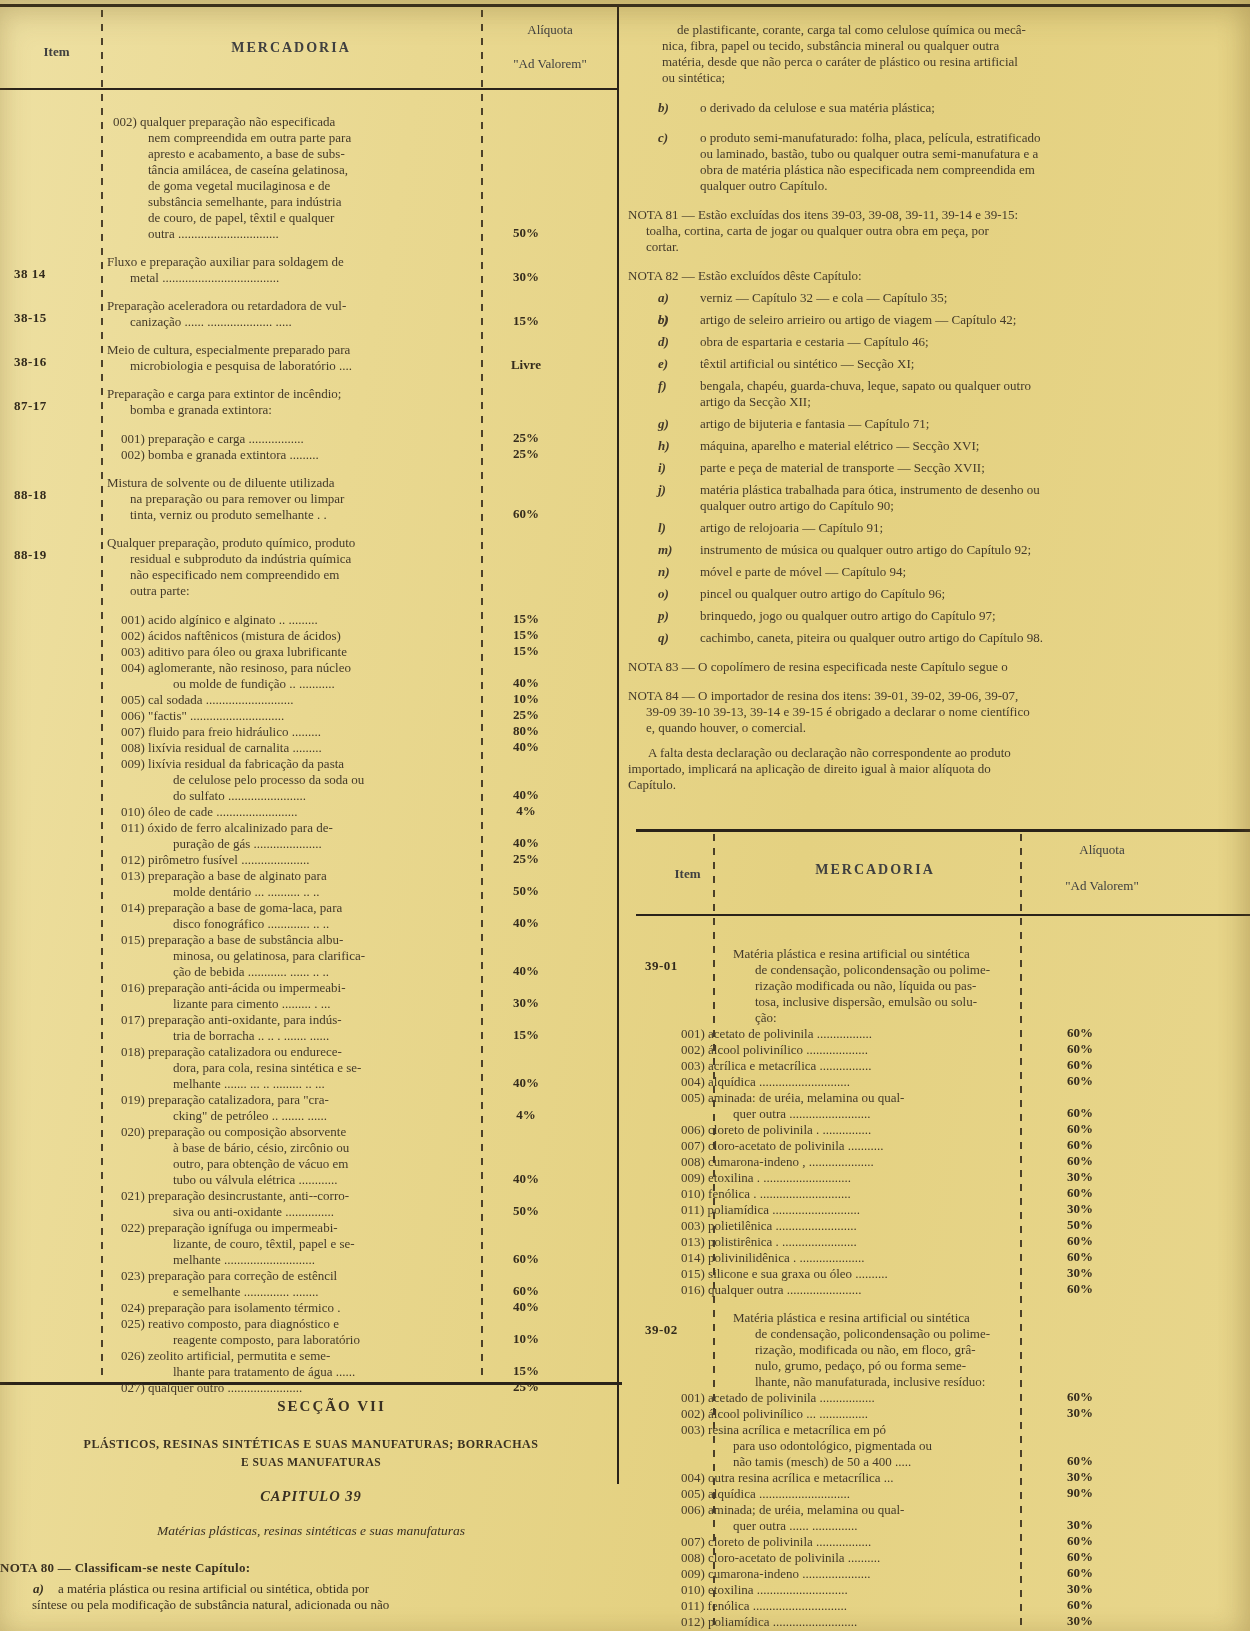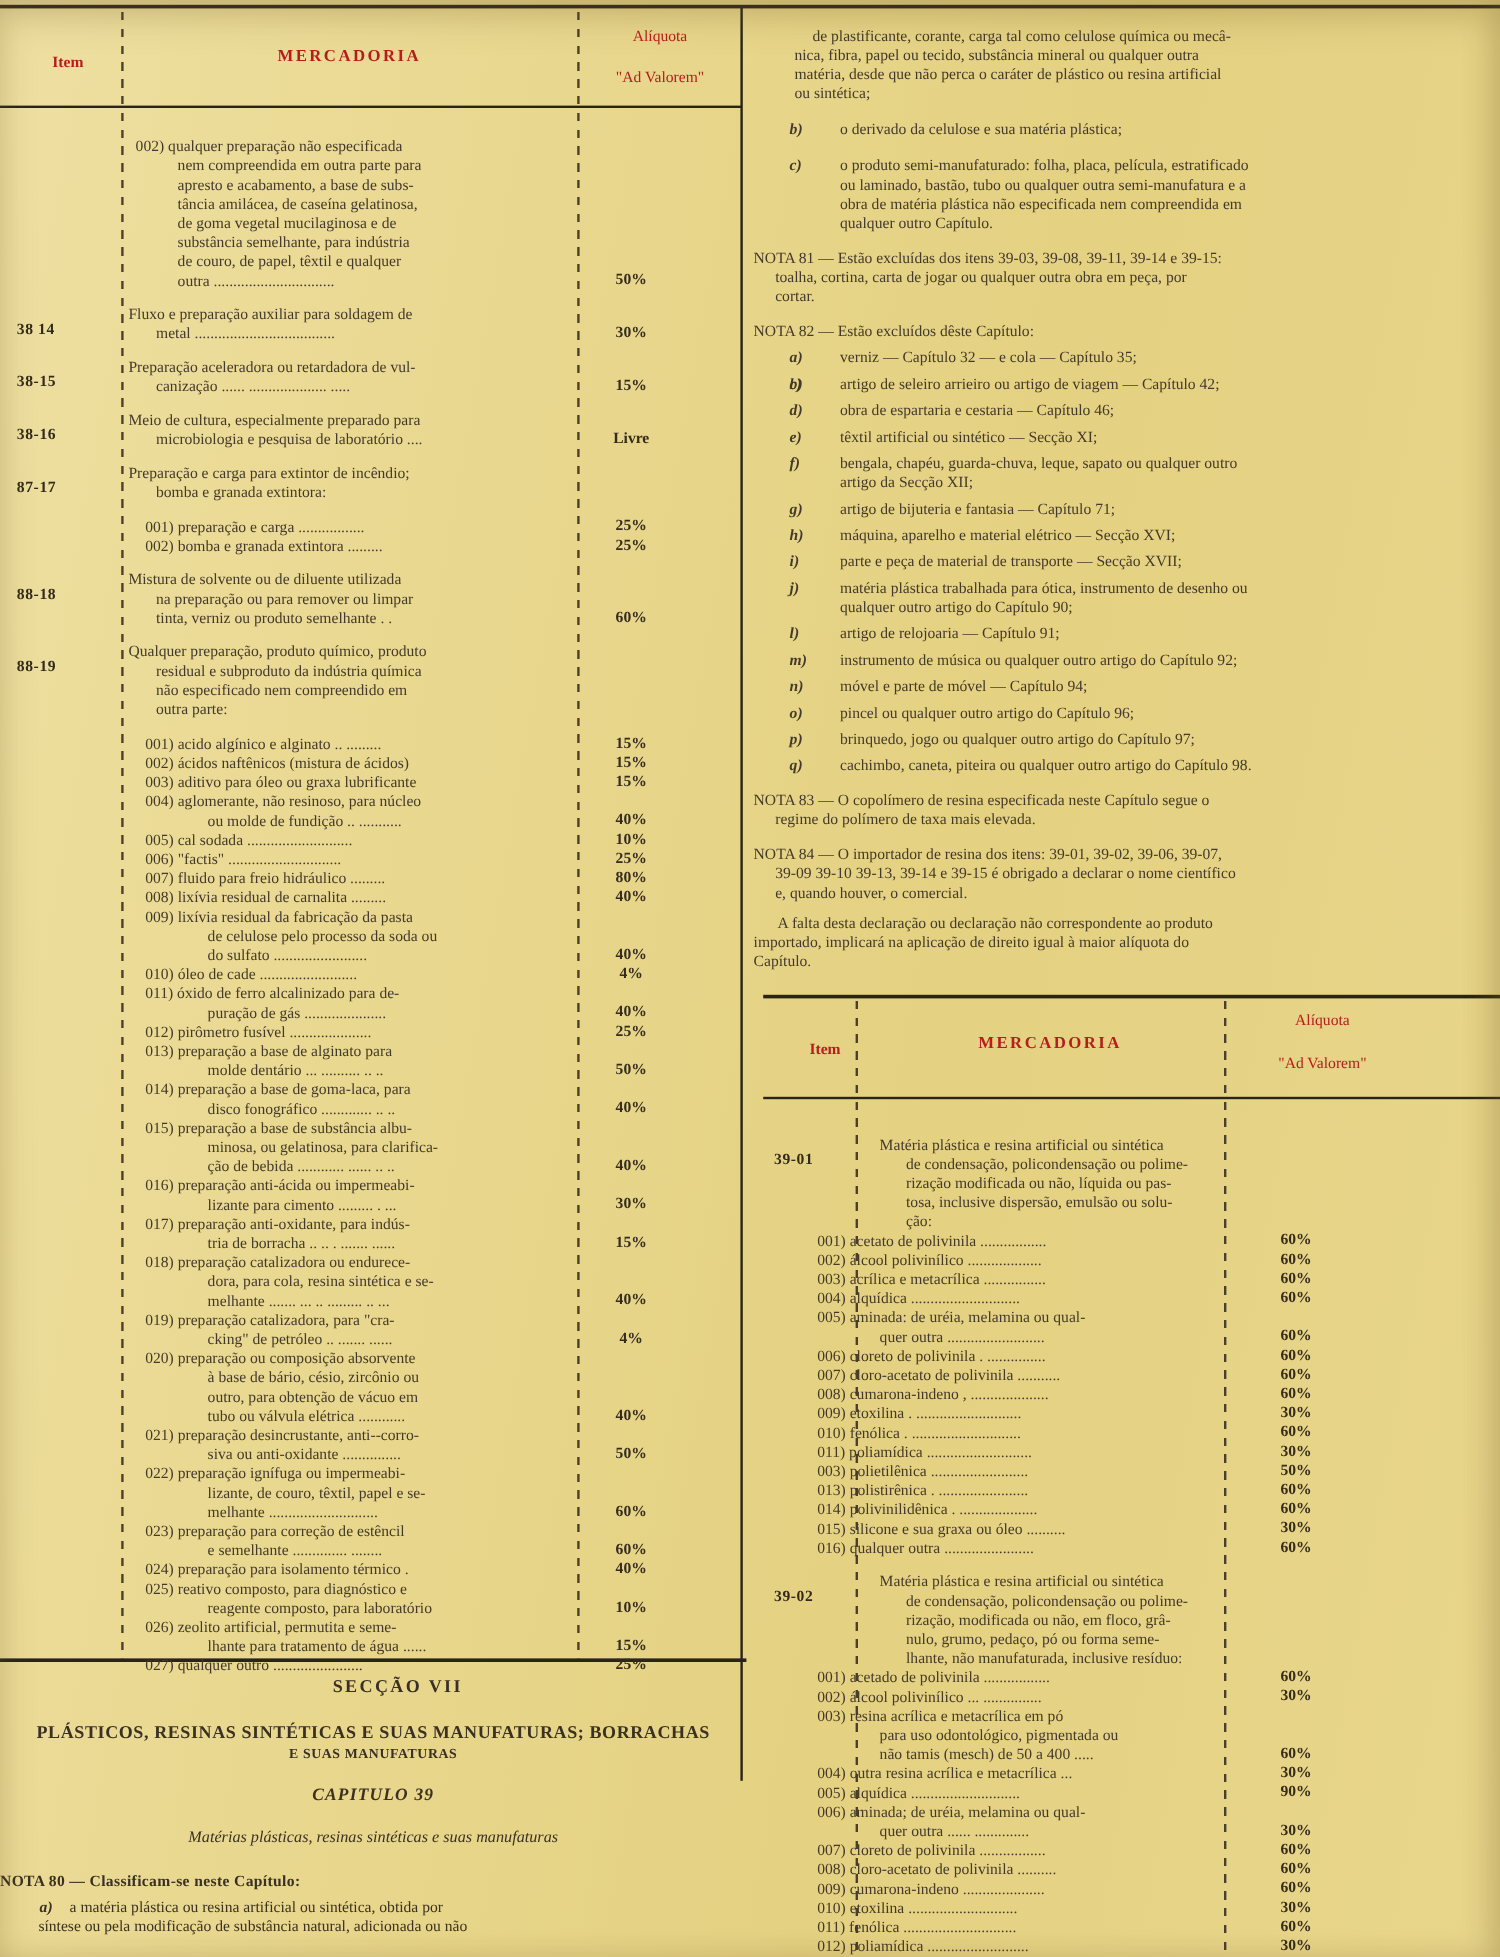--- a/index.html
+++ b/index.html
@@ -9,21 +9,21 @@
     font-family:"Liberation Serif","DejaVu Serif",serif;
     color:#443a2a;font-size:13px;line-height:16px;
   }
   body::after{content:"";position:absolute;inset:0;pointer-events:none;
     box-shadow:inset 0 14px 30px rgba(120,95,40,.25), inset -8px 0 24px rgba(120,95,40,.18);}
   .hline{position:absolute;background:#2a231a;height:2px;}
   .vline{position:absolute;background:#2a231a;width:2px;}
   .vdash{position:absolute;width:2px;
     background:repeating-linear-gradient(to bottom,rgba(48,38,24,.85) 0 7px,transparent 7px 14px);}
   
-  .hdr{position:absolute;text-align:center;font-weight:bold;color:#b91c1c;}
+  .hdr{position:absolute;text-align:center;font-weight:bold;color:#404040;}
   
   .rows{position:absolute;}
   .trow{position:relative;}
   .trow.main{margin-top:12px;}
   .trow.sub{margin-top:0;}
   .trow.gap{margin-top:13px;}
   .item-no{position:absolute;left:14px;top:12px;width:85px;font-weight:bold;letter-spacing:.5px;color:#322a1c;}
   .line{white-space:nowrap;}
   .rate{position:absolute;bottom:1px;font-weight:bold;color:#352c1d;text-align:center;}
   
@@ -57,21 +57,21 @@
   .note.para{margin-top:9px;}
   .note.para .nline{padding-left:0;white-space:nowrap;}
   .note.para .nline:first-child{padding-left:20px;}
   .note.alpha{margin-top:6px;padding-left:72px;}
   .note.alpha .nline{white-space:nowrap;}
   .note.alpha .letter{position:absolute;left:30px;top:0;font-style:italic;font-weight:bold;}
   .note.alpha.aftercont{margin-top:14px;}
   
   #left-bottom{position:absolute;left:0;top:1398px;width:622px;text-align:center;color:#3a3122;}
   #sec-title{font-weight:bold;font-size:15px;letter-spacing:2px;padding-left:41px;}
-  #sec-sub1{margin-top:22px;font-weight:bold;font-size:15px;letter-spacing:.5px;}
+  #sec-sub1{margin-top:22px;font-weight:bold;font-size:12px;letter-spacing:.5px;}
   #sec-sub2{margin-top:2px;font-weight:bold;font-size:11.5px;letter-spacing:.5px;}
   #chap-title{margin-top:18px;font-weight:bold;font-style:italic;font-size:14.5px;letter-spacing:1px;}
   #chap-sub{margin-top:19px;font-style:italic;font-size:13.5px;}
   #nota80{margin-top:21px;text-align:left;font-size:13px;}
   #nota80 .n80-head{font-weight:bold;letter-spacing:.3px;}
   #nota80 .n80-item{position:relative;margin-top:5px;}
   #nota80 .n80-item .letter{position:absolute;left:33px;font-weight:bold;font-style:italic;}
   #nota80 .n80-l1{padding-left:58px;white-space:nowrap;}
   #nota80 .n80-l2{padding-left:32px;white-space:nowrap;}
 </style>
@@ -457,21 +457,20 @@
     <div class="note alpha">
       <span class="letter">p)</span>
       <div class="nline">brinquedo, jogo ou qualquer outro artigo do Capítulo 97;</div>
     </div>
     <div class="note alpha">
       <span class="letter">q)</span>
       <div class="nline">cachimbo, caneta, piteira ou qualquer outro artigo do Capítulo 98.</div>
     </div>
     <div class="note nota">
       <div class="nline">NOTA 83 — O copolímero de resina especificada neste Capítulo segue o</div>
-      <div class="nline">regime do polímero de taxa mais elevada.</div>
     </div>
     <div class="note nota">
       <div class="nline">NOTA 84 — O importador de resina dos itens: 39-01, 39-02, 39-06, 39-07,</div>
       <div class="nline">39-09 39-10 39-13, 39-14 e 39-15 é obrigado a declarar o nome científico</div>
       <div class="nline">e, quando houver, o comercial.</div>
     </div>
     <div class="note para">
       <div class="nline">A falta desta declaração ou declaração não correspondente ao produto</div>
       <div class="nline">importado, implicará na aplicação de direito igual à maior alíquota do</div>
       <div class="nline">Capítulo.</div>

